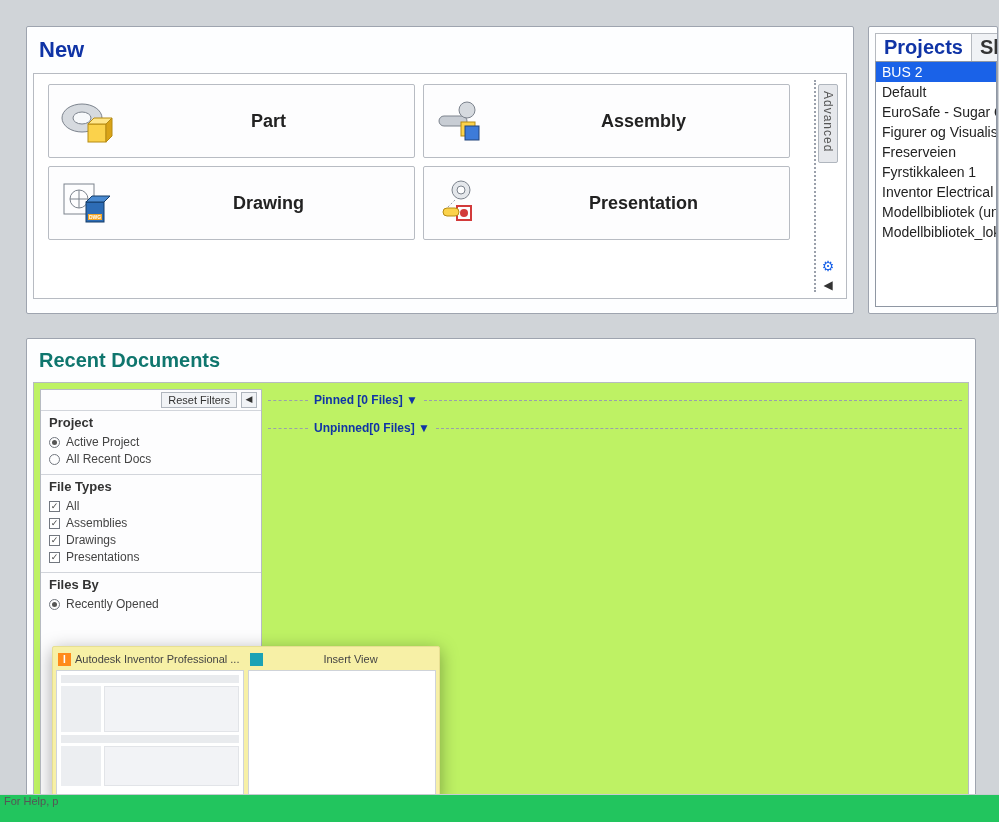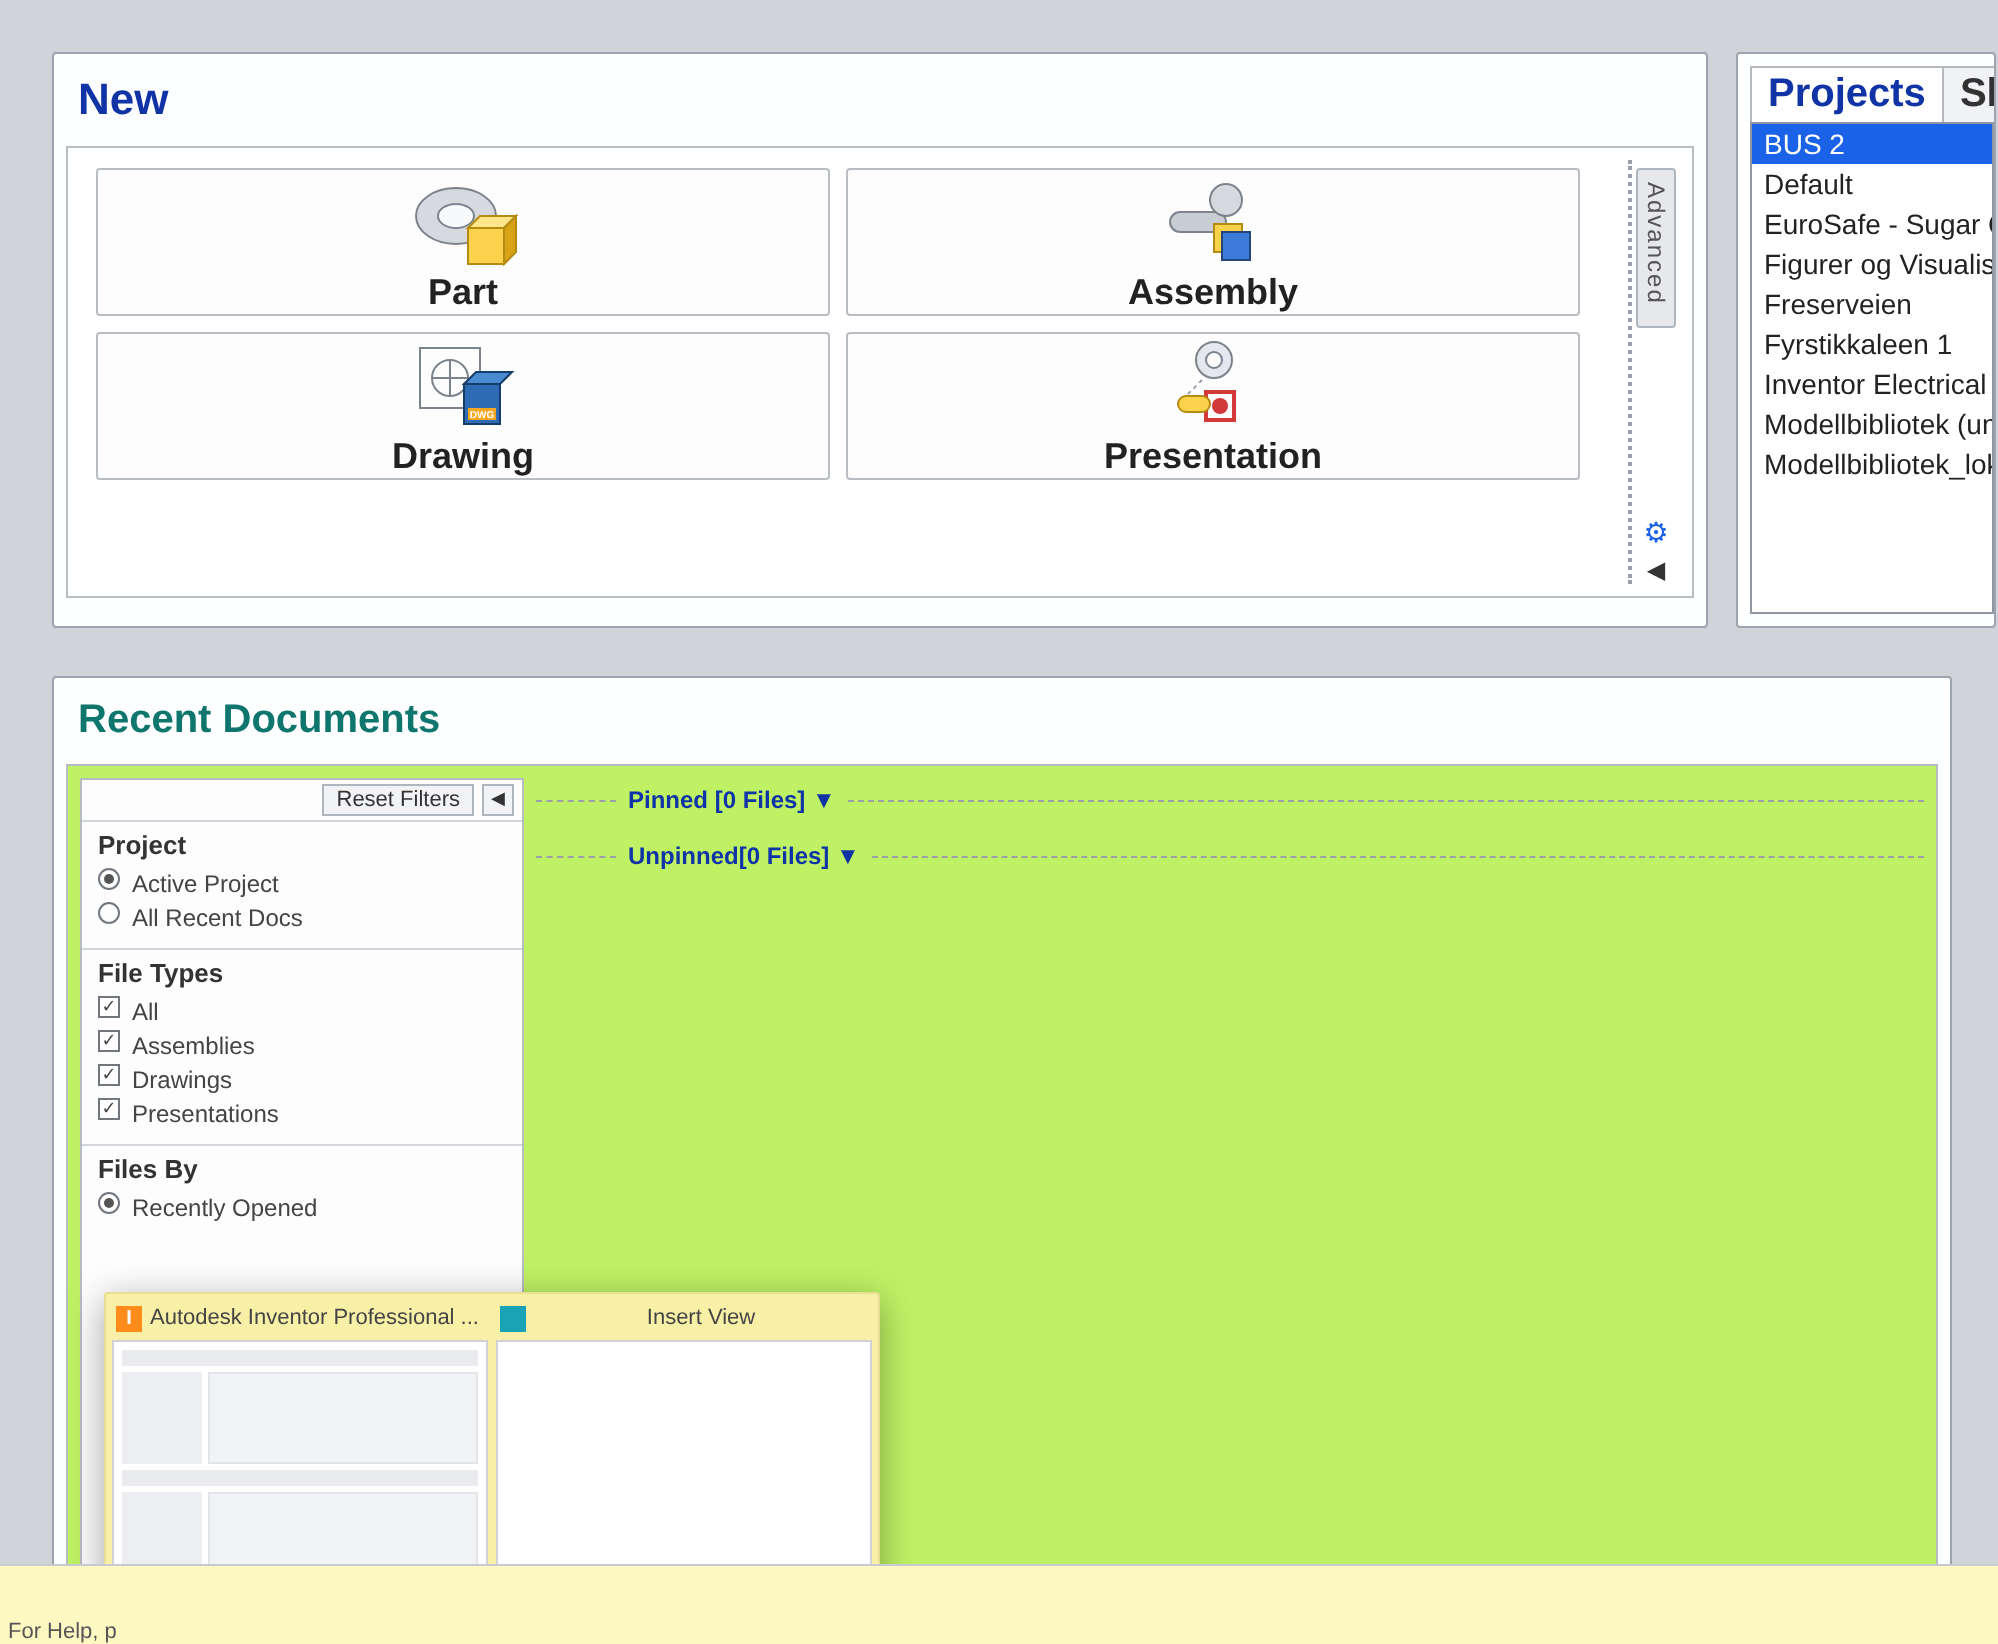--- a/index.html
+++ b/index.html
@@ -14,40 +14,40 @@
   .projects-tabs { display:flex; align-items:flex-end; height:30px;text-align:right; }
   .projects-tabs .tab { font-size:20px; font-weight:700; color:#333; padding:2px 8px; border:1px solid #b6bac0; border-bottom:none; background:#f0f2f5; margin-right:-1px; cursor:pointer; }
   .projects-tabs .tab.active { color:#1034a6; background:#fff; }
   .projects-list { border:1px solid #8f97a3; background:#fff; flex:1; overflow:hidden; }
   .projects-list .item { font-size:14px; color:#222; padding:2px 6px; white-space:nowrap; overflow:hidden; border-bottom:0; cursor:pointer; }
   .projects-list .item.selected { background:#1a62e8; color:#fff; }
 
   
   .new-inner { border:1px solid #b7bbc2; background:#fff; height:226px; padding:10px 14px; position:relative; }
   .new-grid { width:742px; display:grid; grid-template-columns:1fr 1fr; grid-auto-rows:74px; gap:8px 8px; }
-  .template-btn { display:flex; align-items:center; border:1px solid #b8bcc3; border-radius:2px; background:#fdfdfe; cursor:pointer;flex-direction:column; }
+  .template-btn { display:flex; align-items:center; border:1px solid #b8bcc3; border-radius:2px; background:#fdfdfe; cursor:pointer; }
   .template-btn .ico { width:62px; height:56px; margin:0 6px; display:flex; align-items:center; justify-content:center; }
   .template-btn .lbl { flex:1; text-align:center; font-size:18px; font-weight:600; color:#222; }
   .adv-strip { position:absolute; right:6px; top:6px; bottom:6px; width:26px; border-left:2px dotted #9aa0ab; display:flex; flex-direction:column; align-items:center; }
   .adv-label-box { margin-top:4px; width:20px; background:#e6e8ec; border:1px solid #b0b6be; border-radius:2px; padding:6px 2px; }
   .adv-label { writing-mode:vertical-rl; font-size:12px; color:#555; letter-spacing:1px; }
   .adv-gear { margin-top:auto; font-size:14px; color:#1a62e8; cursor:pointer; }
   .adv-arrow { font-size:12px; color:#333; margin-top:4px; cursor:pointer; }
 
   
   .recent-panel { margin:10px 26px 0 26px; width:950px; height:480px; padding:4px 6px 6px 6px; }
   .recent-panel h2 { font-size:20px; font-weight:700; color:#0f766e; padding:6px 6px 10px 6px; }
   .recent-inner { border:1px solid #b7bbc2; background:#bef264; height:430px; padding:6px; display:flex; gap:6px; }
   .filter-sidebar { width:222px; border:1px solid #b7bbc2; background:#fdfdfe; position:relative; }
   .reset-row { display:flex; justify-content:flex-end; align-items:center; gap:4px; padding:2px 4px; }
   .reset-btn { font-size:11px; color:#333; border:1px solid #b0b6be; background:#f1f3f6; padding:1px 6px; cursor:pointer; }
   .collapse-btn { width:16px; height:16px; border:1px solid #b0b6be; background:#f1f3f6; font-size:9px; text-align:center; line-height:13px; cursor:pointer; color:#333; }
   .filter-group { border-top:1px solid #d2d5db; padding:4px 8px 6px 8px; }
   .filter-group h3 { font-size:13px; font-weight:700; color:#333; margin-bottom:4px; }
-  .radio-item,.check-item { display:flex; gap:6px; font-size:12px; color:#444; line-height:17px; cursor:pointer; }
+  .radio-item,.check-item { display:flex; align-items:center; gap:6px; font-size:12px; color:#444; line-height:17px; cursor:pointer; }
   .radio { width:11px; height:11px; border:1px solid #72777f; border-radius:50%; display:inline-flex; align-items:center; justify-content:center; }
   .radio.checked::after { content:""; width:5px; height:5px; border-radius:50%; background:#555; }
   .chk { width:11px; height:11px; border:1px solid #72777f; background:#fff; display:inline-flex; align-items:center; justify-content:center; font-size:9px; color:#444; }
   .chk.checked::after { content:"✓"; }
 
   .docs-area { flex:1; position:relative; }
   .docs-sep { border:none; margin:4px 0 6px 0; }
   .sep-line { display:flex; align-items:center; gap:6px; }
   .sep-dash { flex:0 0 40px; border-top:1px dashed #9aa0ab; padding-left:40px; }
   .sep-label { font-size:12px; font-weight:700; color:#1034a6; white-space:nowrap; cursor:pointer; }
@@ -59,21 +59,21 @@
   .thumb-header { display:flex; align-items:center; gap:4px; height:18px; padding:0 2px; font-size:11px; color:#444; white-space:nowrap; overflow:hidden; }
   .thumb-header .badge { width:13px; height:13px; display:inline-flex; align-items:center; justify-content:center; font-size:10px; font-weight:700; }
   .badge.orange { background:#ff8b1a; color:#fff; }
   .badge.teal { background:#1aa2b5; }
   .thumb-preview { flex:1; margin-top:2px; background:#fff; border:1px solid #cfd3d9; position:relative; overflow:hidden; }
   .fake-ui { position:absolute; inset:4px; }
   .fake-ui .bar1{ height:8px; background:#e9ebee; margin-bottom:3px;}
   .fake-ui .row { display:flex; gap:3px; }
   .fake-ui .col{ flex:1; height:46px; background:#f2f3f6; border:1px solid #e2e4e8;}
   .fake-ui .side{ width:40px; height:46px; background:#eceef1;}
-  .status-bar { position:absolute; left:0; bottom:0; width:100%; height:40px; background:#fef9c3; border-top:1px solid #c7cbd1; font-size:11px; color:#555; display:flex; align-items:flex-end; padding-left:4px; }
+  .status-bar { position:absolute; left:0; bottom:0; width:100%; height:28px; background:#22c55e; border-top:1px solid #c7cbd1; font-size:11px; color:#555; display:flex; align-items:flex-start; padding-left:4px; }
 
   
   svg { display:block; }
 </style>
 </head>
 <body>
 
 <div class="top-row">
 
   <div class="panel new-panel">

